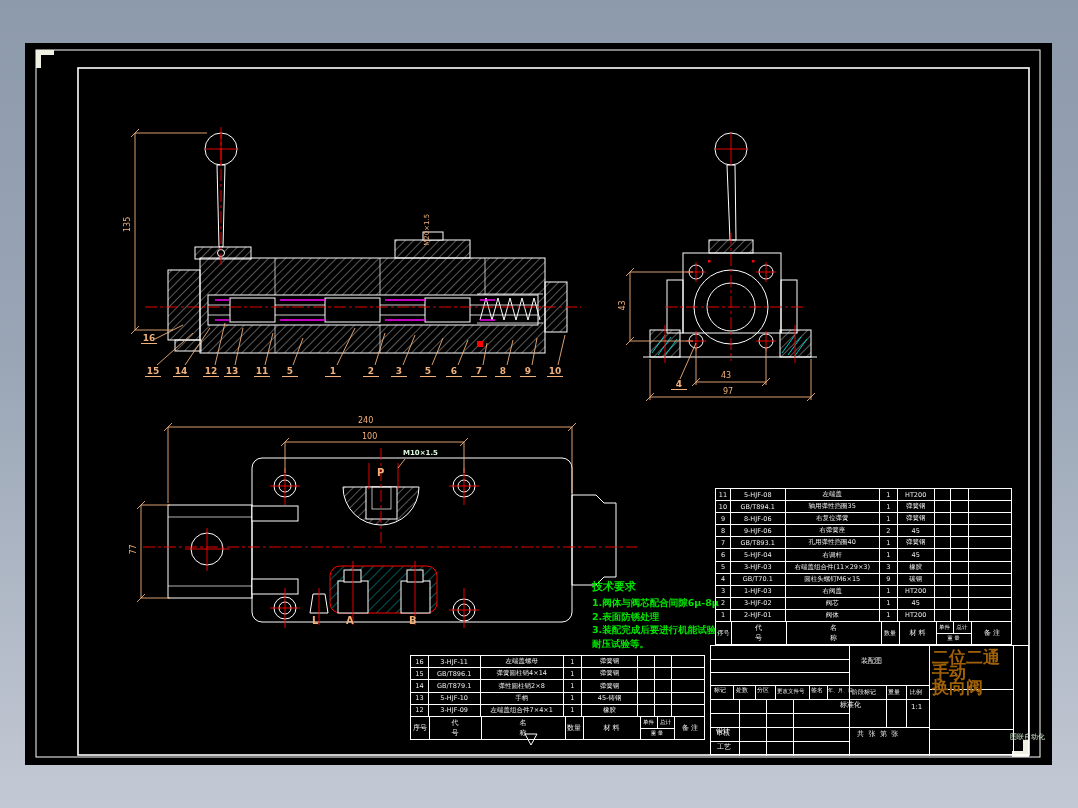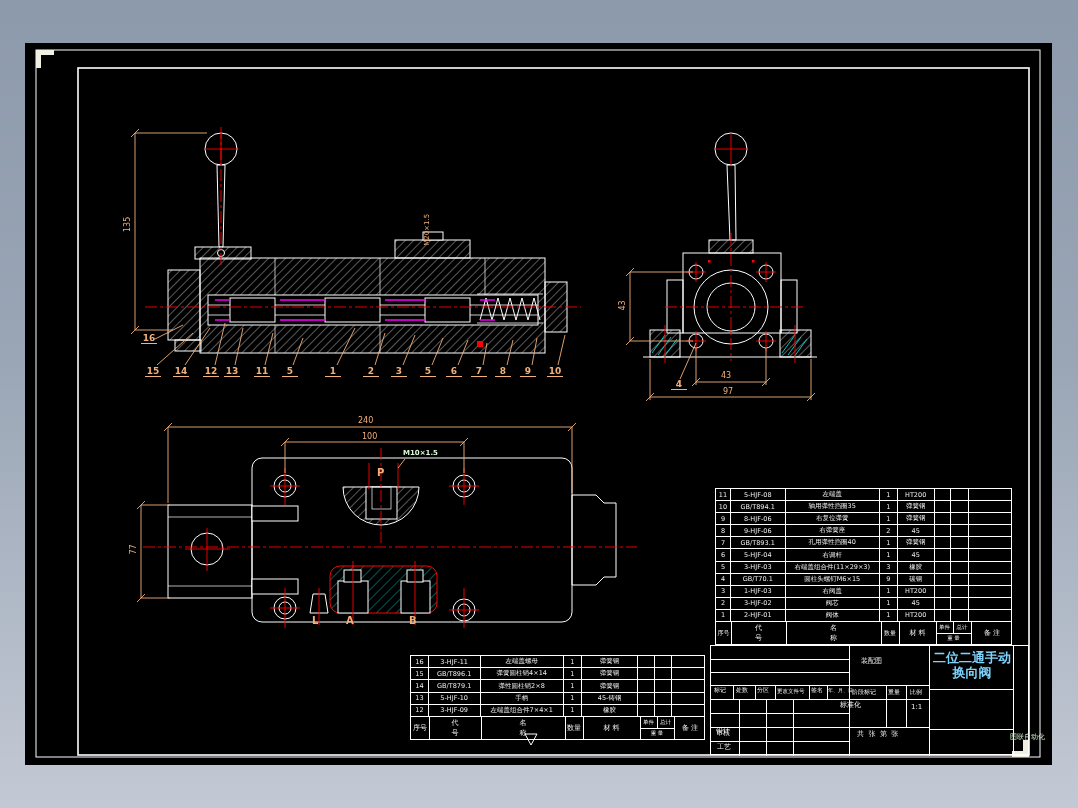--- a/index.html
+++ b/index.html
@@ -39,22 +39,22 @@
   .hcell{position:absolute;font-size:7px;display:flex;align-items:center;justify-content:center;text-align:center;white-space:pre-line;}
   
   .bomr .cn{width:15px}.bomr .cc{width:55px}.bomr .cm{width:95px}.bomr .cq{width:18px}
   .bomr .ct{width:37px}.bomr .cu{width:17px}.bomr .cv{width:18px}.bomr .cw{width:42px}
   
   .boml .cn{width:18px}.boml .cc{width:52px}.boml .cm{width:84px}.boml .cq{width:18px}
   .boml .ct{width:57px}.boml .cu{width:17px}.boml .cv{width:17px}.boml .cw{width:32px}
   #titleblock{position:absolute;left:685px;top:602px;width:319px;height:110px;
               border:1px solid #fff;box-sizing:border-box;color:#f0f0f0;}
   .tb-line{position:absolute;background:#fff;}
-  #product-name{position:absolute;left:221px;top:4px;width:80px;color:#7dd3fc;
-                font-size:13px;font-weight:bold;line-height:15px;text-align:center;}
+  #product-name{position:absolute;left:221px;top:4px;width:80px;color:#a16207;
+                font-size:17px;font-weight:bold;line-height:15px;}
   #techreq{position:absolute;left:567px;top:536px;width:165px;color:#00e400;}
   #techreq .tr-title{font-size:11px;font-weight:bold;margin-bottom:2px;}
   #techreq .tr-line{font-size:9.5px;line-height:13.5px;font-weight:bold;}
 </style>
 </head>
 <body>
 
 <div id="canvas">
 
   <svg id="geom" width="1027" height="722" viewBox="0 0 1027 722">
@@ -297,20 +297,27 @@
   <span class="t dim rot" style="left:94px;top:502px;width:30px;">77</span>
   <span class="t pgr" style="left:378px;top:407px;font-weight:bold;">M10×1.5</span>
   <span class="t tan" style="left:352px;top:424px;font-size:10px;font-weight:bold;">P</span>
   <div class="ports">
 
   <span class="port">L</span>
       <span class="port">A</span>
       <span class="port">B</span>
     </div>
 
+  <div id="techreq">
+    <div class="tr-title">技术要求</div>
+    <div class="tr-line">1.阀体与阀芯配合间隙6μ-8μ</div>
+    <div class="tr-line">2.表面防锈处理</div>
+    <div class="tr-line">3.装配完成后要进行机能试验、</div>
+    <div class="tr-line">耐压试验等。</div>
+  </div>
 
   <div class="bom boml" style="left:385px;top:612px;width:295px;height:85px;">
     <div class="rows" style="height:61px;">
 
     <div class="row">
         <span class="c cn">16</span>
         <span class="c cc">3-HJF-11</span>
         <span class="c cm">左端盖螺母</span>
         <span class="c cq">1</span>
         <span class="c ct">弹簧钢</span>

